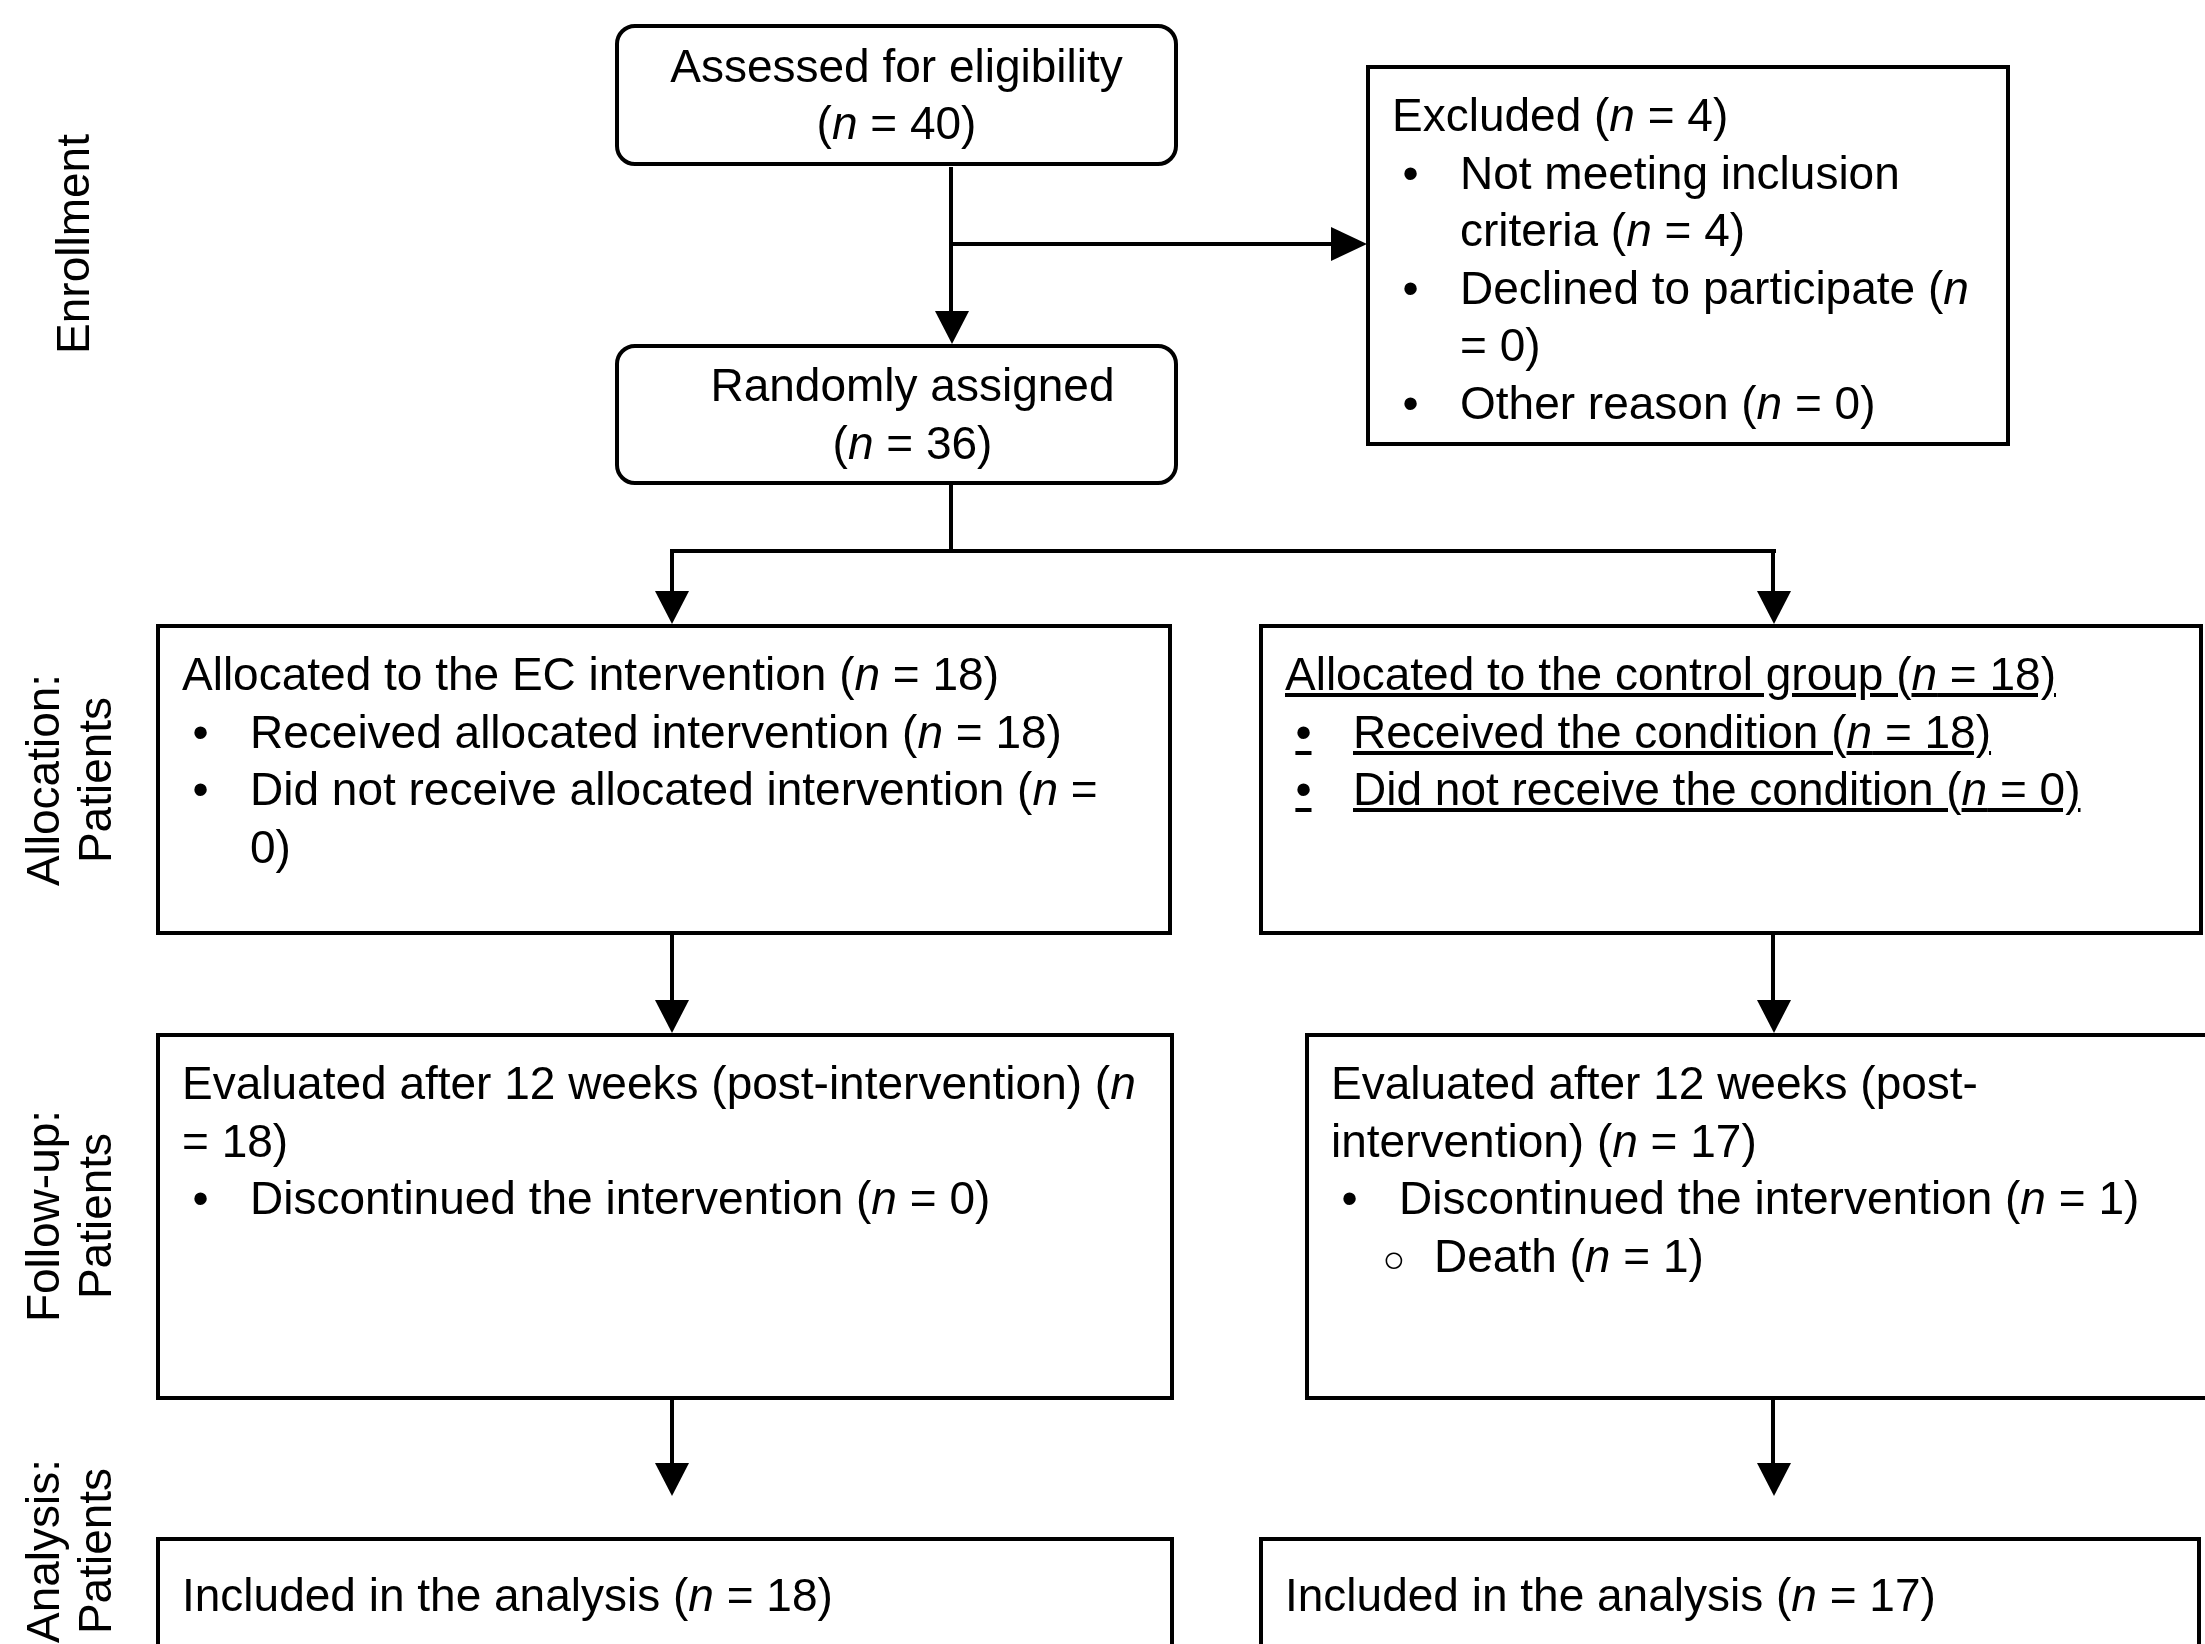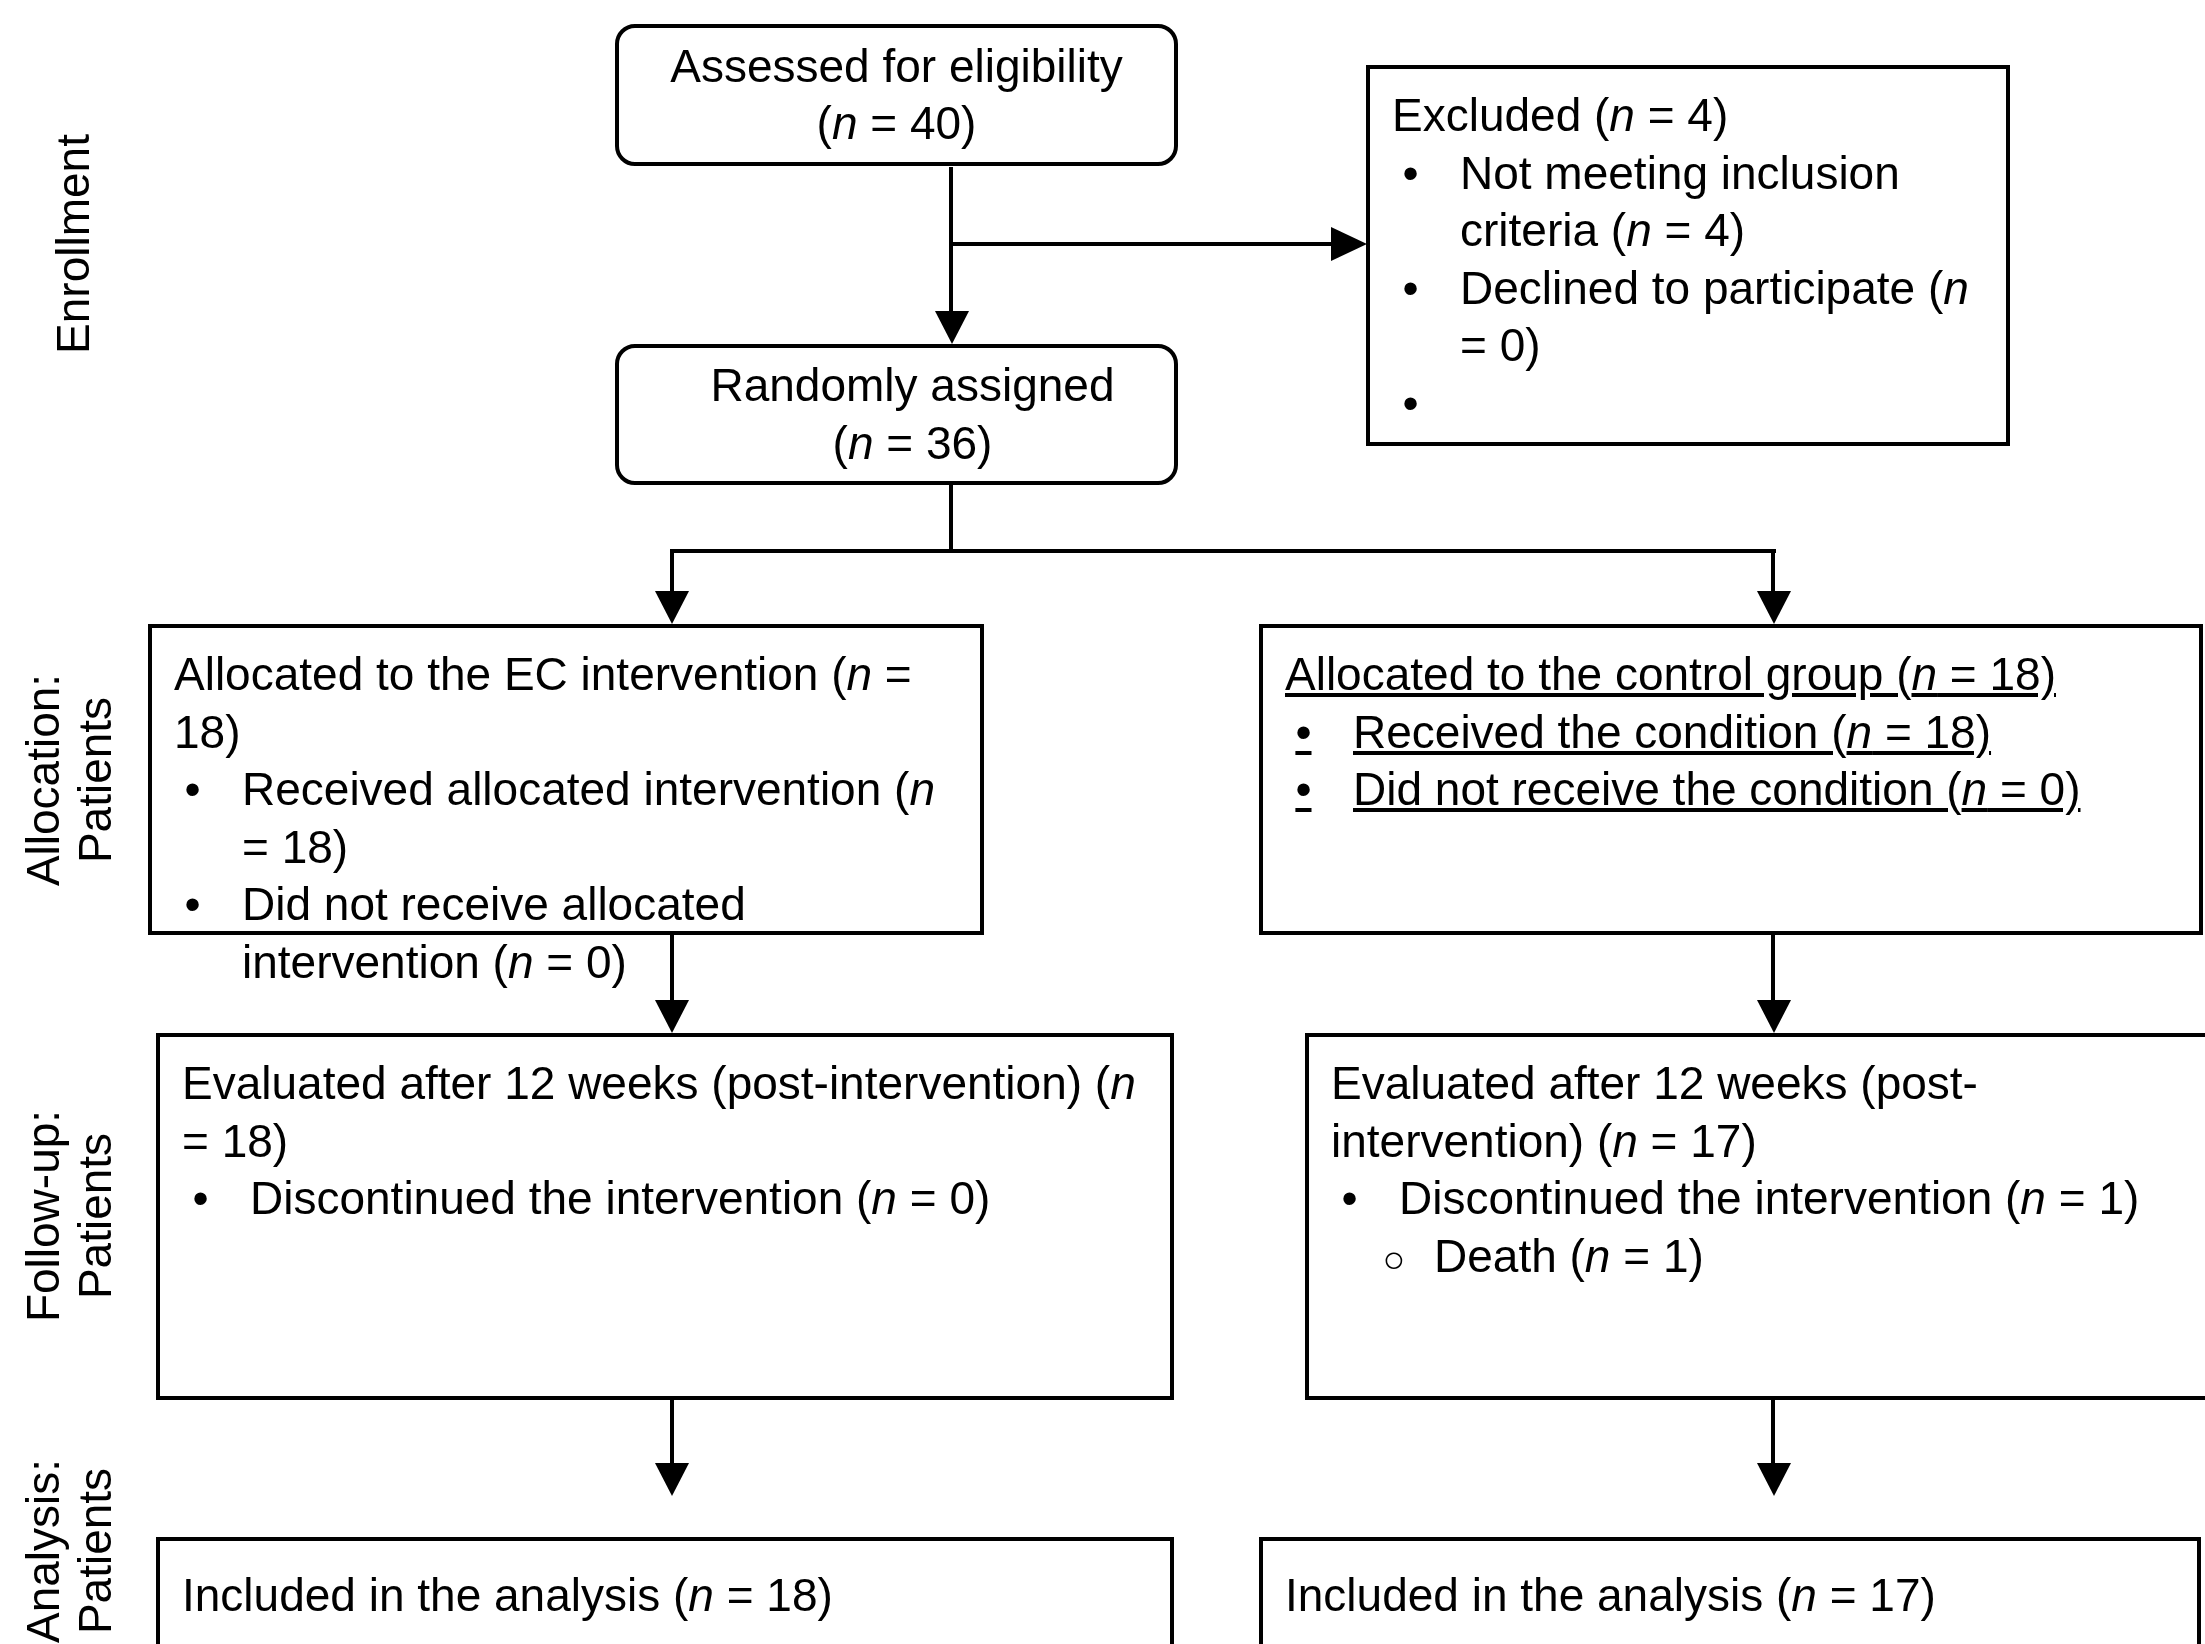--- a/index.html
+++ b/index.html
@@ -76,29 +76,30 @@
         <div class="item">
           <span class="marker">•</span>
           <span class="itext">Not meeting inclusion criteria (<i>n</i> = 4)</span>
         </div>
         <div class="item">
           <span class="marker">•</span>
           <span class="itext">Declined to participate (<i>n</i> = 0)</span>
         </div>
         <div class="item">
           <span class="marker">•</span>
+          <span class="itext">Other reason (<i>n</i> = 0)</span>
         </div>
       </div>
   </div>
 
   <div class="box center" style="left:615px;top:344px;width:563px;height:141px;padding-left:32px;">
     <div>Randomly assigned<br>(<i>n</i> = 36)</div>
   </div>
 
-  <div class="box list" style="left:148px;top:624px;width:836px;height:311px;">
+  <div class="box list" style="left:156px;top:624px;width:1016px;height:311px;">
     <div class="title">Allocated to the EC intervention (<i>n</i> = 18)</div>
     <div class="items">
         <div class="item">
           <span class="marker">•</span>
           <span class="itext">Received allocated intervention (<i>n</i> = 18)</span>
         </div>
         <div class="item">
           <span class="marker">•</span>
           <span class="itext">Did not receive allocated intervention (<i>n</i> = 0)</span>
         </div>

